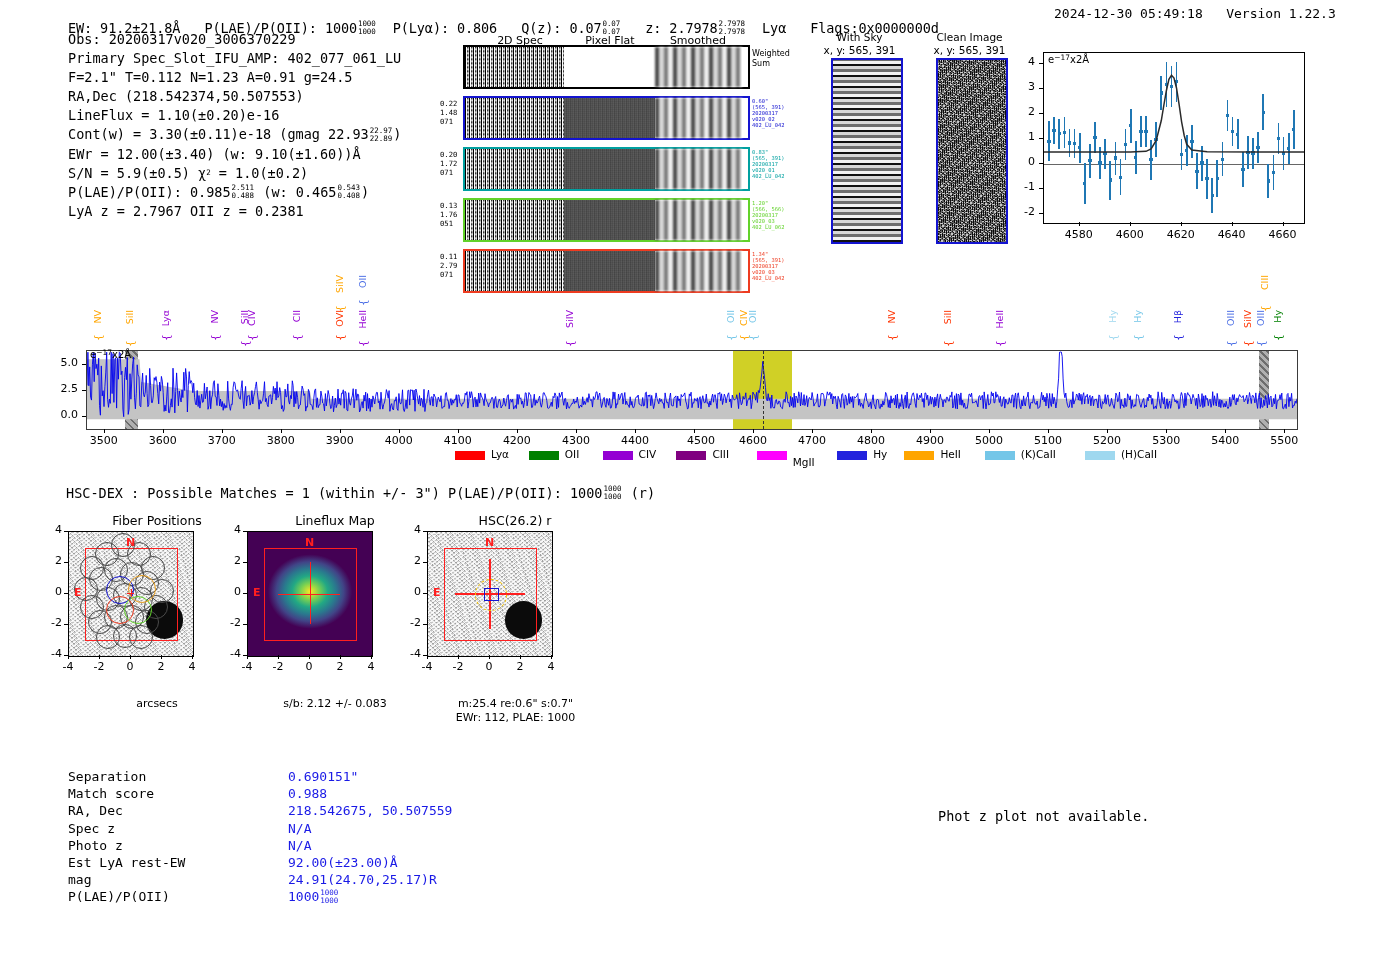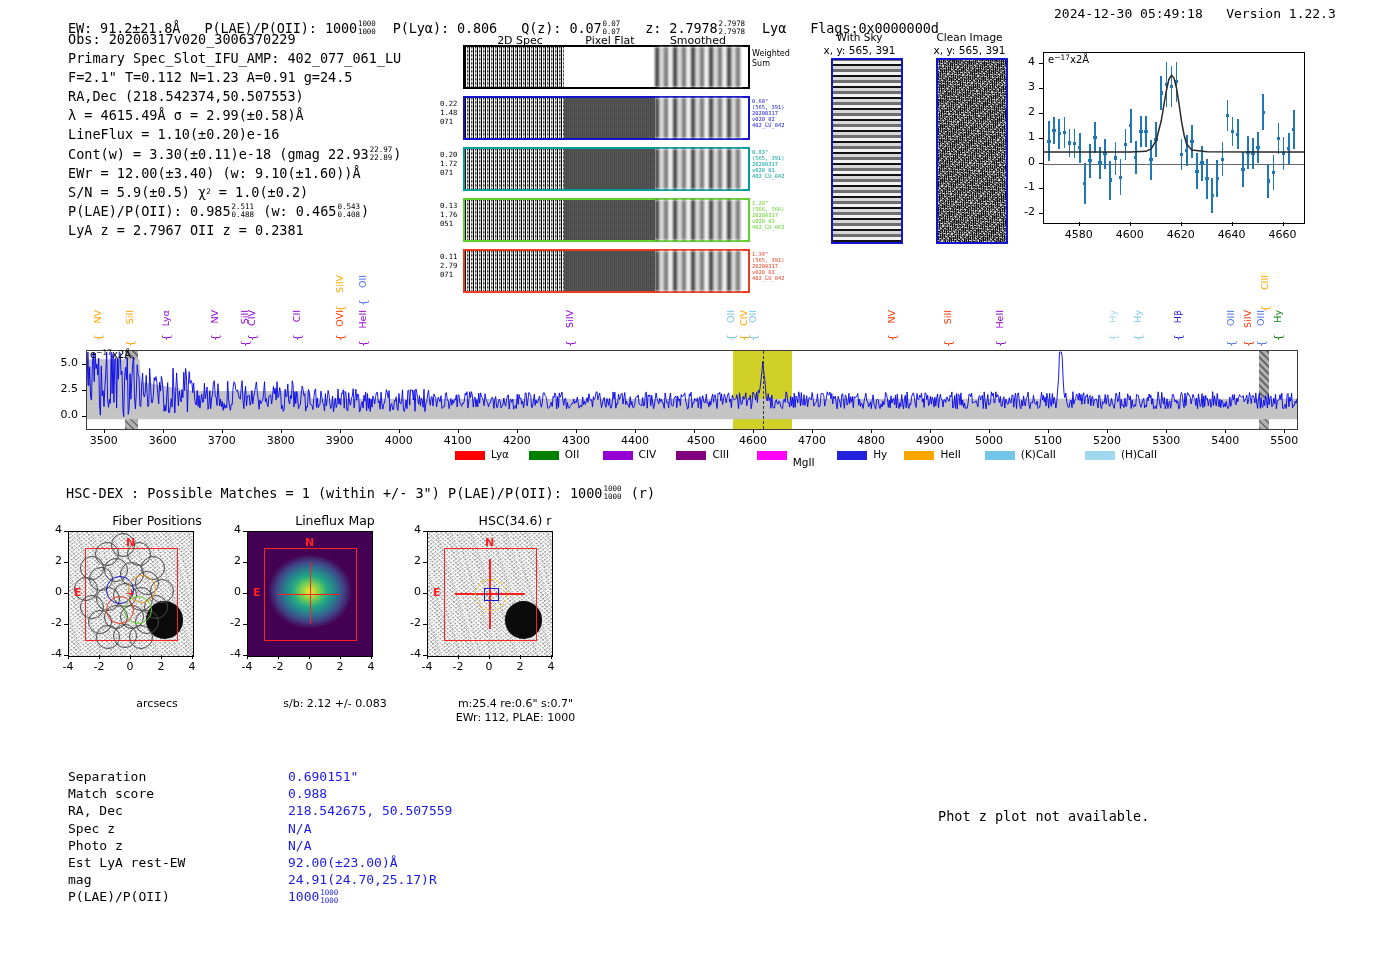--- a/index.html
+++ b/index.html
@@ -106,21 +106,20 @@
 <div class="abs mono nw" id="hdr-stamp">
   <span>2024-12-30 05:49:18</span>
   &nbsp;&nbsp;<span>Version 1.22.3</span>
 </div>
 
 <div class="abs mono" id="infoblock">
   <div>Obs: 20200317v020_3006370229</div>
   <div>Primary Spec_Slot_IFU_AMP: 402_077_061_LU</div>
   <div>F=2.1"  T=0.112  N=1.23  A=0.91  g=24.5</div>
   <div>RA,Dec (218.542374,50.507553)</div>
-  <div>λ = 4615.49Å  σ = 2.99(±0.58)Å</div>
   <div>LineFlux = 1.10(±0.20)e-16</div>
   <div><span>Cont(w) = 3.30(±0.11)e-18 (gmag 22.93</span><span class="frac"><span>22.97</span><br><span>22.89</span></span><span>)</span></div>
   <div>EWr = 12.00(±3.40) (w: 9.10(±1.60))Å</div>
   <div><span>S/N = 5.9(±0.5)   χ</span><span class="sup">2</span><span> = 1.0(±0.2)</span></div>
   <div><span>P(LAE)/P(OII): 0.985</span><span class="frac"><span>2.511</span><br><span>0.488</span></span><span> (w: 0.465</span><span class="frac"><span>0.543</span><br><span>0.408</span></span><span>)</span></div>
   <div>LyA z = 2.7967  OII z = 0.2381</div>
 </div>
 
 <div class="abs" id="specstrip">
   <div class="striptitle sans" style="left:40px;top:0;width:80px;text-align:center;">2D Spec</div>
@@ -296,21 +295,21 @@
     </svg>
     <div style="position:absolute;left:0;width:1210px;top:65.6842105263158px;height:1px;background:#777;z-index:1;"></div>
   </div>
 
 <div class="abs mono nw" style="left:66px;top:485px;font-size:13.5px;">
   <span>HSC-DEX : Possible Matches = 1 (within +/- 3")  P(LAE)/P(OII): 1000</span><span class="frac"><span>1000</span><br><span>1000</span></span> <span>(r)</span>
 </div>
 
 <div class="panel-title sans" style="left:62px;top:513px;width:190px;">Fiber Positions</div>
 <div class="panel-title sans" style="left:240px;top:513px;width:190px;">Lineflux Map</div>
-<div class="panel-title sans" style="left:420px;top:513px;width:190px;">HSC(34.6) r</div>
+<div class="panel-title sans" style="left:420px;top:513px;width:190px;">HSC(26.2) r</div>
 
 <div class="subcap sans" style="left:240px;top:697px;width:190px;">s/b: 2.12 +/- 0.083</div>
 <div class="subcap sans" style="left:418px;top:697px;width:195px;">
   <span>m:25.4  re:0.6"  s:0.7"</span><br><span>EWr: 112, PLAE: 1000</span>
 </div>
 <div class="subcap sans" style="left:62px;top:697px;width:190px;">arcsecs</div>
 
 <div id="matchtbl" class="mono" style="height: 137.6px;">
     <div class="k" style="top:0px;">Separation</div>
     <div class="v" style="top:0px;">0.690151"</div>

